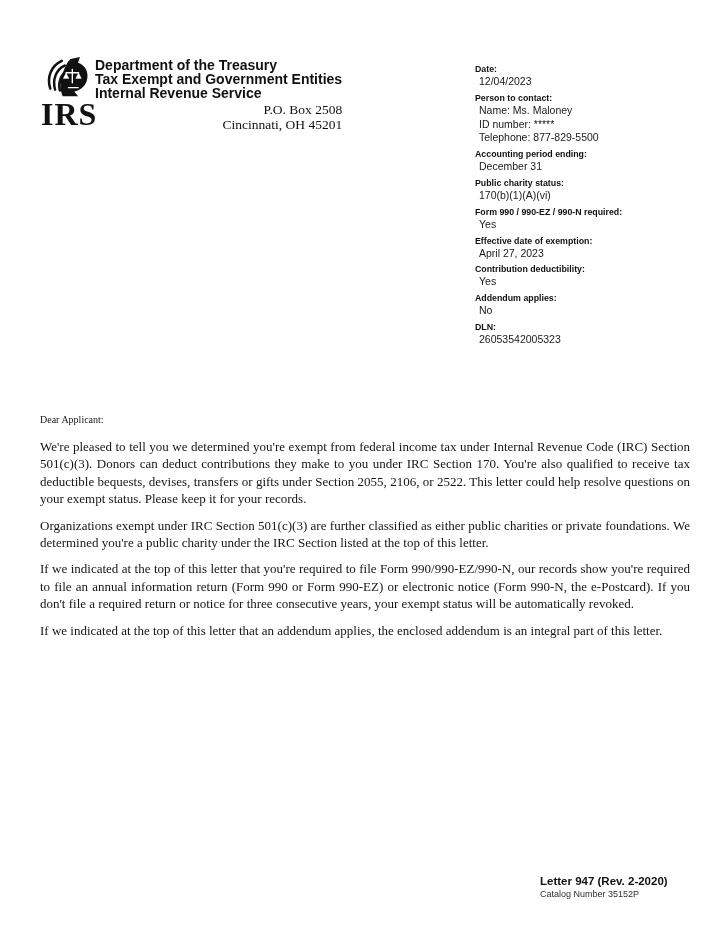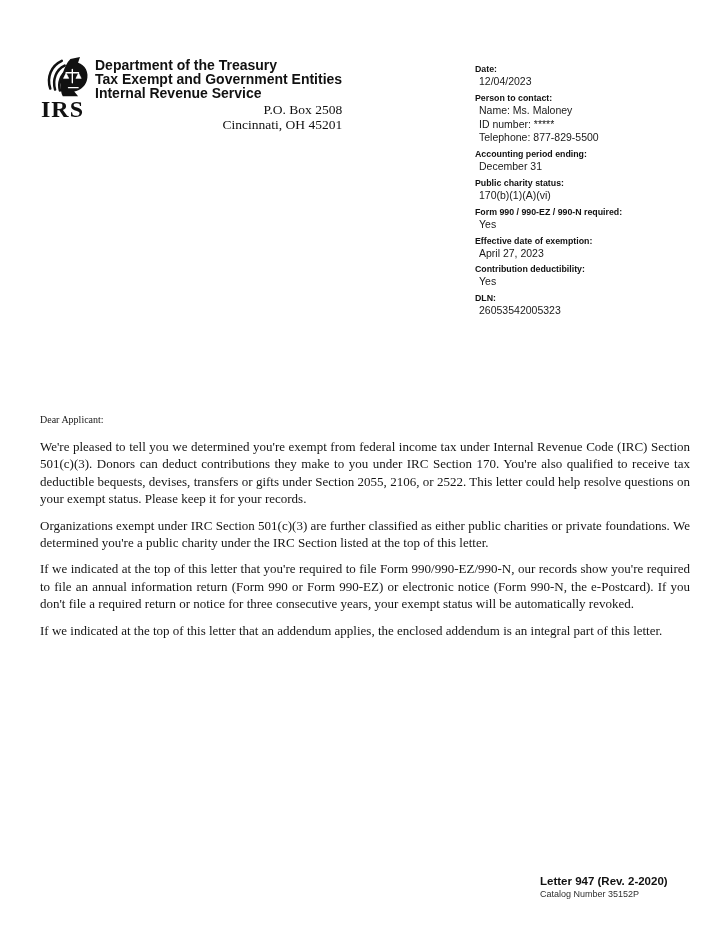--- a/index.html
+++ b/index.html
@@ -11,21 +11,21 @@
     background: #ffffff;
     color: #1c1c1c;
     overflow: hidden;
   }
 
   
   .logo-emblem { position: absolute; left: 45px; top: 56px; width: 47px; height: 46px; }
   .logo-text {
     position: absolute; left: 41px; top: 96px;
     font-family: "Liberation Serif", serif;
-    font-weight: bold; font-size: 24px; letter-spacing: 1px; color: #111;
+    font-weight: bold; font-size: 32px; letter-spacing: 1px; color: #111;
   }
   .header-text { position: absolute; left: 95px; top: 58px; }
   .agency-line {
     font-family: "Liberation Sans", sans-serif;
     font-weight: bold; font-size: 14px; line-height: 14px; color: #111;
     white-space: pre-wrap;
   }
   .hq-line {
     font-family: "Liberation Serif", serif;
     font-size: 13.5px; line-height: 15px; color: #111;
@@ -150,20 +150,24 @@
       <div class="info-field">
         <div class="info-label">Effective date of exemption:</div>
         <div class="info-values">April 27, 2023</div>
       </div>
 
       <div class="info-field">
         <div class="info-label">Contribution deductibility:</div>
         <div class="info-values">Yes</div>
       </div>
 
+      <div class="info-field">
+        <div class="info-label">Addendum applies:</div>
+        <div class="info-values">No</div>
+      </div>
 
       <div class="info-field">
         <div class="info-label">DLN:</div>
         <div class="info-values">26053542005323</div>
       </div>
     </div>
 
 
   <div class="letter-body">
     <div class="salutation">Dear Applicant:</div>

